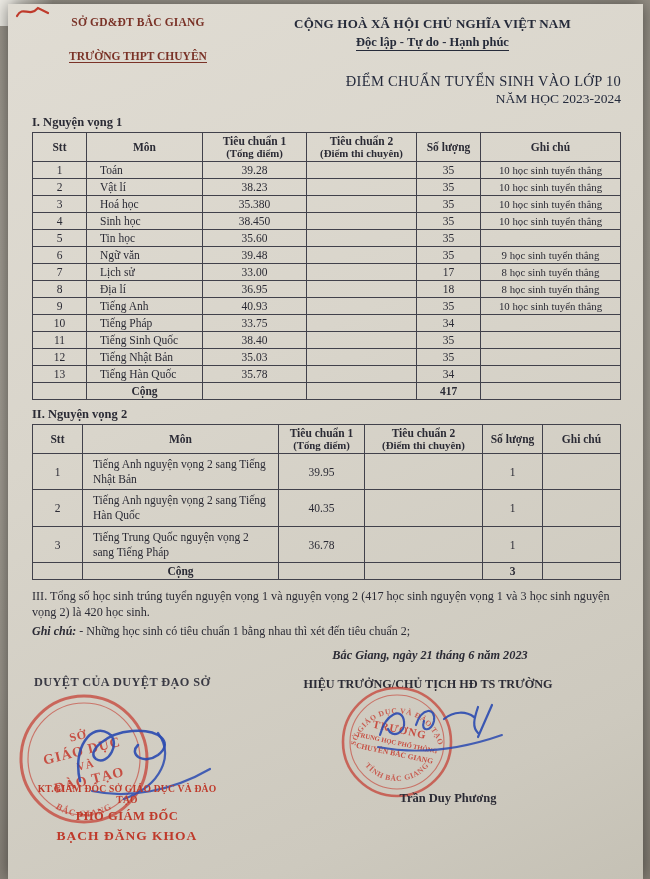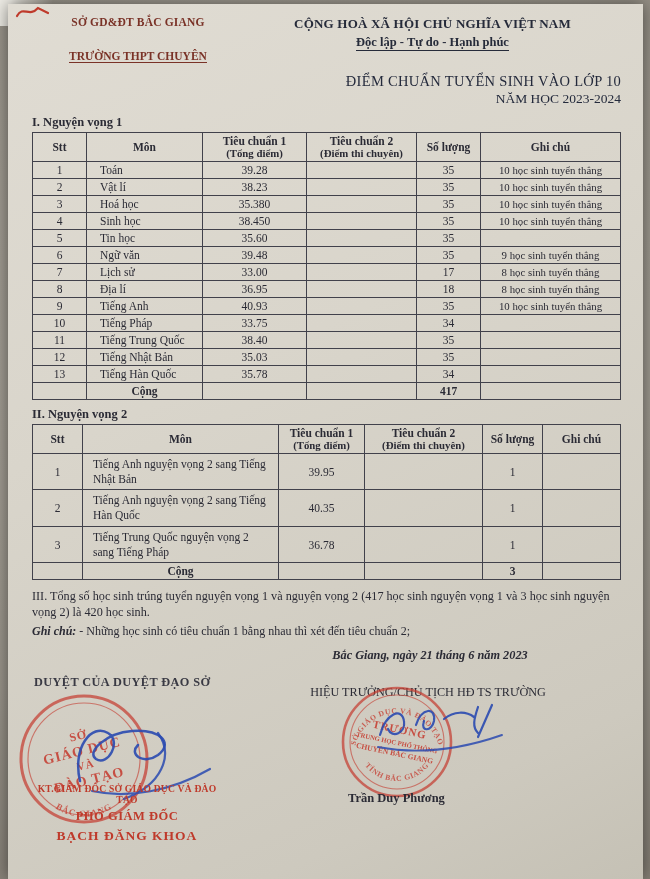--- a/index.html
+++ b/index.html
@@ -44,34 +44,34 @@
 
   .sec3 { margin-top:8px; font-size:12.2px; font-weight:normal; line-height:1.32; color:#2b2b35; }
   .note { margin-top:3px; font-size:12px; }
   .note-l { font-weight:bold; font-style:italic; }
   .date { margin-top:9px; margin-left:248px; width:300px; text-align:center;
           font-weight:bold; font-style:italic; font-size:12.3px; color:#2b2b35; }
 
   .sig-area { position:relative; height:208px; margin-top:4px; }
   .sig-title-left { position:absolute; left:2px; top:8px; font-weight:bold; font-size:12.3px;
                     letter-spacing:.4px; color:#3a3a44; z-index:1; }
-  .sig-title-right { position:absolute; left:246px; top:18px; width:300px; text-align:center;
-                     font-weight:normal; font-size:12.2px; color:#2b2b35; z-index:1; }
+  .sig-title-right { position:absolute; left:246px; top:10px; width:300px; text-align:center;
+                     font-weight:bold; font-size:12.2px; color:#2b2b35; z-index:1; }
   .stamp { position:absolute; z-index:2; }
   .stamp-left { left:-14px; top:26px; width:132px; height:132px; }
   .stamp-right { left:308px; top:18px; width:114px; height:114px; }
   .sig { position:absolute; z-index:3; }
   .sig-left { left:30px; top:36px; width:160px; height:110px; }
   .sig-right { left:338px; top:28px; width:150px; height:72px; }
   .left-block { position:absolute; left:-5px; top:116px; width:200px; text-align:center;
                 color:#bf3a2b; font-weight:bold; z-index:4; }
   .lb1 { font-size:9.6px; letter-spacing:.2px; }
   .lb2 { font-size:12.5px; margin-top:4px; letter-spacing:.5px; }
   .lb3 { font-size:13.5px; margin-top:4px; letter-spacing:1px; }
-  .right-name { position:absolute; left:316px; top:124px; width:200px; text-align:left;
+  .right-name { position:absolute; left:316px; top:124px; width:200px; text-align:center;
                 font-weight:bold; font-size:12.5px; color:#2b2b35; z-index:4; }
 </style>
 </head>
 <body>
 
 <div class="photo">
   <div class="corner-light"></div>
   <svg class="corner-mark" viewBox="0 0 40 22">
     <path d="M3 14 C 9 3, 15 16, 24 6 L 34 11" fill="none" stroke="#bf3a2b" stroke-width="2.2" stroke-linecap="round"></path>
   </svg>
@@ -197,21 +197,21 @@
         <tr>
             <td>10</td>
             <td class="mon">Tiếng Pháp</td>
             <td>33.75</td>
             <td></td>
             <td>34</td>
             <td class="gc"></td>
           </tr>
         <tr>
             <td>11</td>
-            <td class="mon">Tiếng Trung Quốc</td>
+            <td class="mon">Tiếng Sinh Quốc</td>
             <td>38.40</td>
             <td></td>
             <td>35</td>
             <td class="gc"></td>
           </tr>
         <tr>
             <td>12</td>
             <td class="mon">Tiếng Nhật Bản</td>
             <td>35.03</td>
             <td></td>

